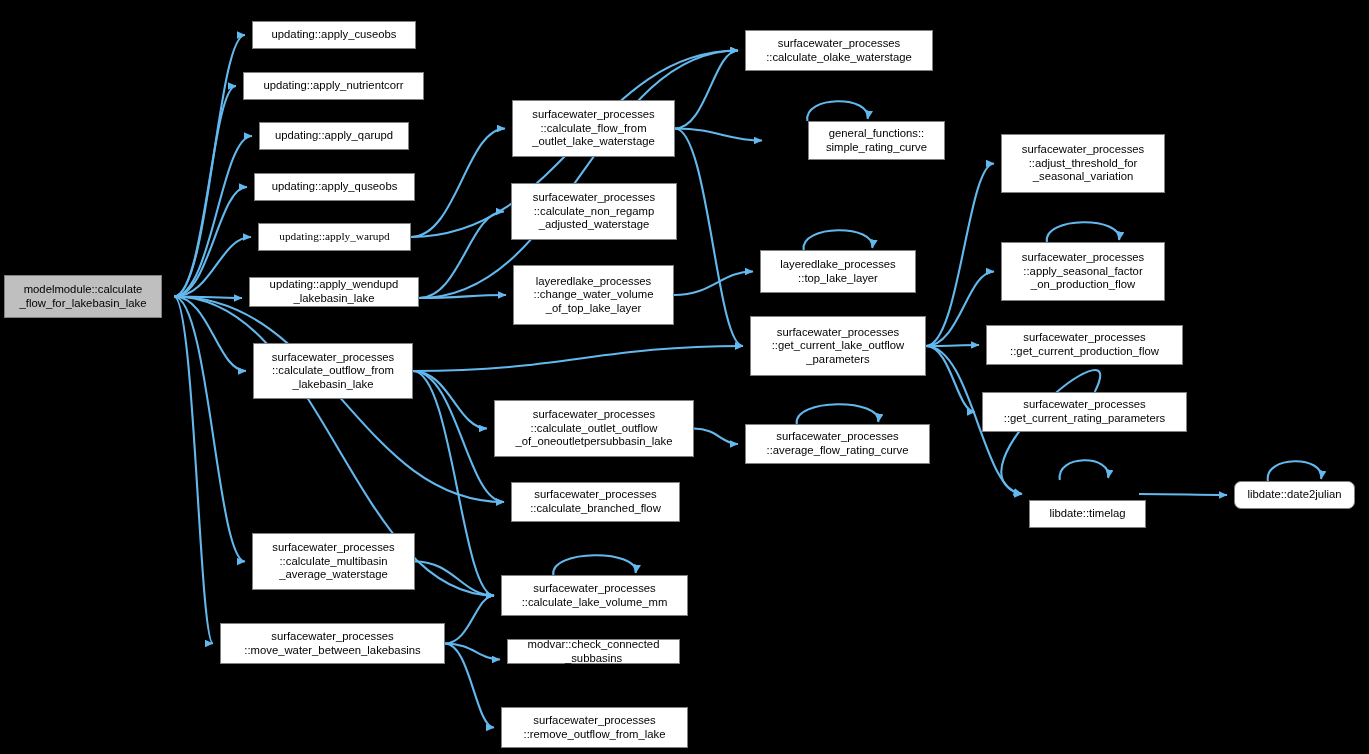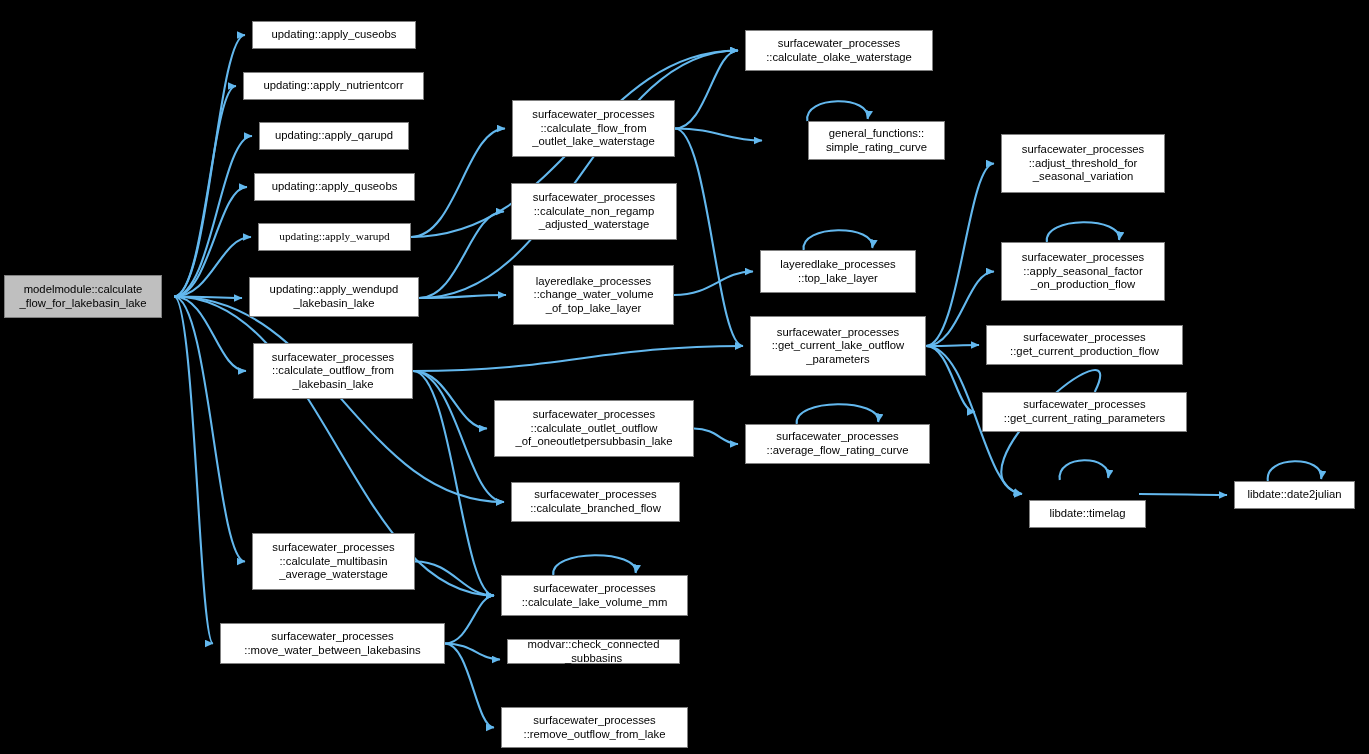--- a/index.html
+++ b/index.html
@@ -70,21 +70,21 @@
       </g>
   </svg>
   <div id="nodes">
       <div class="node root" style="left: 4px; top: 275px; width: 158px; height: 43px;"><span>modelmodule::calculate
 _flow_for_lakebasin_lake</span></div>
       <div class="node" style="left: 252px; top: 21px; width: 164px; height: 28px;"><span>updating::apply_cuseobs</span></div>
       <div class="node" style="left: 243px; top: 72px; width: 181px; height: 28px;"><span>updating::apply_nutrientcorr</span></div>
       <div class="node" style="left: 259px; top: 122px; width: 150px; height: 28px;"><span>updating::apply_qarupd</span></div>
       <div class="node" style="left: 254px; top: 173px; width: 161px; height: 28px;"><span>updating::apply_quseobs</span></div>
       <div class="node" style="left: 258px; top: 223px; width: 153px; height: 28px; font-family: Liberation Serif, serif;"><span>updating::apply_warupd</span></div>
-      <div class="node" style="left: 249px; top: 277px; width: 170px; height: 40px;"><span>updating::apply_wendupd
+      <div class="node" style="left: 249px; top: 277px; width: 170px; height: 30px;"><span>updating::apply_wendupd
 _lakebasin_lake</span></div>
       <div class="node" style="left: 253px; top: 343px; width: 160px; height: 56px;"><span>surfacewater_processes
 ::calculate_outflow_from
 _lakebasin_lake</span></div>
       <div class="node" style="left: 252px; top: 533px; width: 163px; height: 57px;"><span>surfacewater_processes
 ::calculate_multibasin
 _average_waterstage</span></div>
       <div class="node" style="left: 220px; top: 623px; width: 225px; height: 41px;"><span>surfacewater_processes
 ::move_water_between_lakebasins</span></div>
       <div class="node" style="left: 512px; top: 100px; width: 163px; height: 57px;"><span>surfacewater_processes
@@ -122,15 +122,15 @@
 ::adjust_threshold_for
 _seasonal_variation</span></div>
       <div class="node" style="left: 1001px; top: 242px; width: 164px; height: 59px;"><span>surfacewater_processes
 ::apply_seasonal_factor
 _on_production_flow</span></div>
       <div class="node" style="left: 986px; top: 325px; width: 197px; height: 40px;"><span>surfacewater_processes
 ::get_current_production_flow</span></div>
       <div class="node" style="left: 982px; top: 392px; width: 205px; height: 40px;"><span>surfacewater_processes
 ::get_current_rating_parameters</span></div>
       <div class="node" style="left: 1029px; top: 480px; width: 117px; height: 28px; margin-top: 20px;"><span>libdate::timelag</span></div>
-      <div class="node" style="left: 1234px; top: 481px; width: 121px; height: 28px;"><span>libdate::date2julian</span></div>
+      <div class="node" style="left: 1234px; top: 481px; width: 121px; height: 28px; border-radius: 7px;"><span>libdate::date2julian</span></div>
     </div>
 </div>
 
 </body></html>

